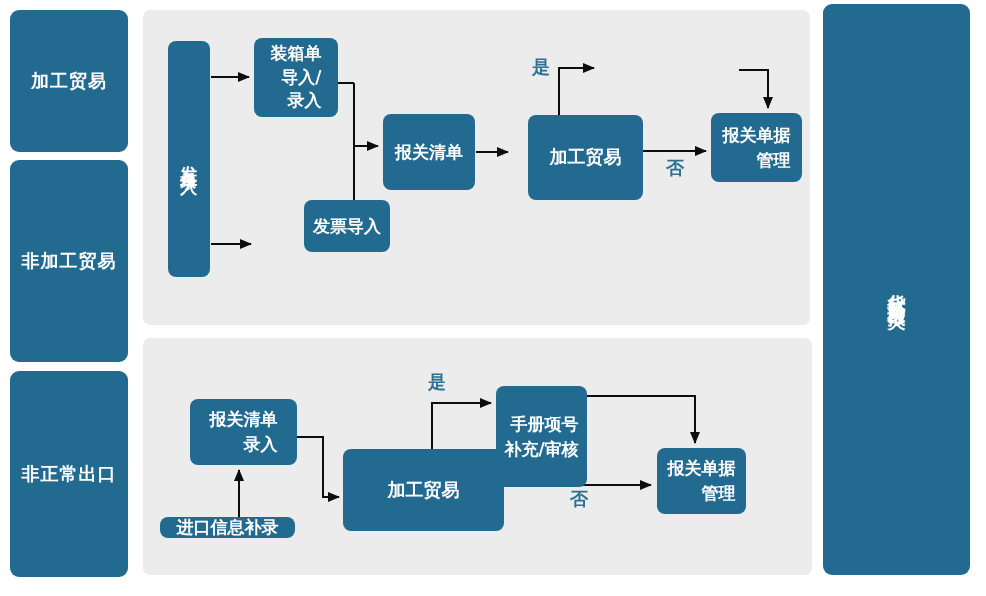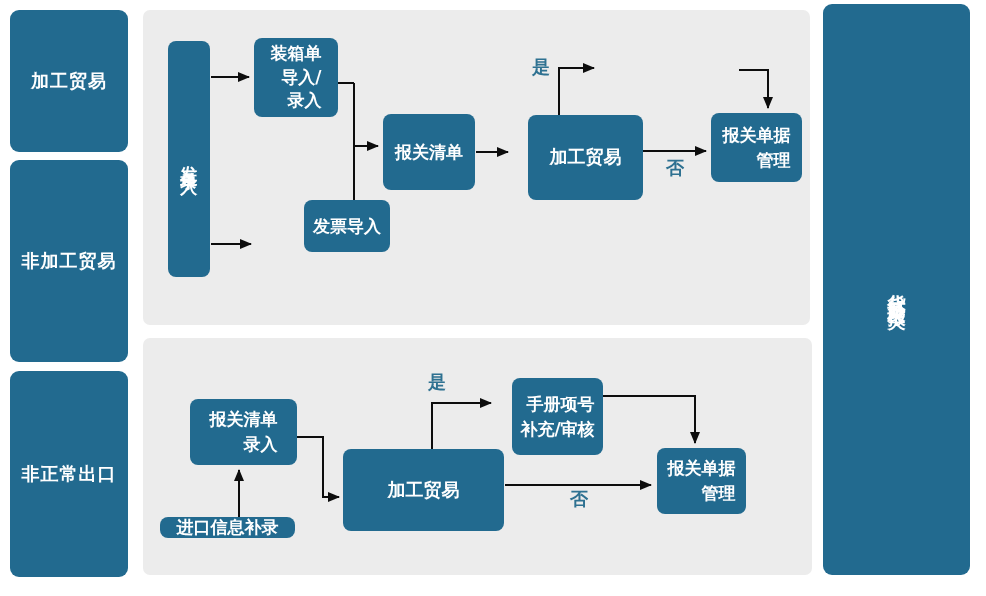--- a/index.html
+++ b/index.html
@@ -29,21 +29,21 @@
   .n-p1-packing{left:254px;top:38px;width:84px;height:79px;line-height:1.4;}
   .n-p1-invoice{left:256px;top:200px;width:86px;height:52px;margin-left:48px;}
   .n-p1-declist{left:383px;top:114px;width:92px;height:76px;}
   .n-p1-proc{left:528px;top:115px;width:115px;height:85px;font-size:18px;}
   .n-p1-manual{left:600px;top:30px;width:139px;height:67px;}
   .n-p1-doc{left:711px;top:113px;width:91px;height:69px;}
 
   .n-p2-declist{left:190px;top:399px;width:107px;height:66px;}
   .n-p2-import{left:160px;top:517px;width:135px;height:21px;}
   .n-p2-proc{left:343px;top:449px;width:161px;height:82px;font-size:18px;}
-  .n-p2-manual{left:496px;top:378px;width:91px;height:77px;margin-left:16px;}
+  .n-p2-manual{left:496px;top:386px;width:91px;height:101px;}
   .n-p2-doc{left:657px;top:448px;width:89px;height:66px;}
 
   .arrows{position:absolute;left:0;top:0;width:986px;height:596px;}
   .arrows polyline,.arrows line{fill:none;stroke:var(--arrow,#0d0d0d);stroke-width:2px;}
 
   .decision{
     position:absolute;color:var(--decision,#2e7191);font-weight:bold;
     font-size:18px;width:28px;text-align:center;
   }
   .d-p1-yes{left:527px;top:55px;}

